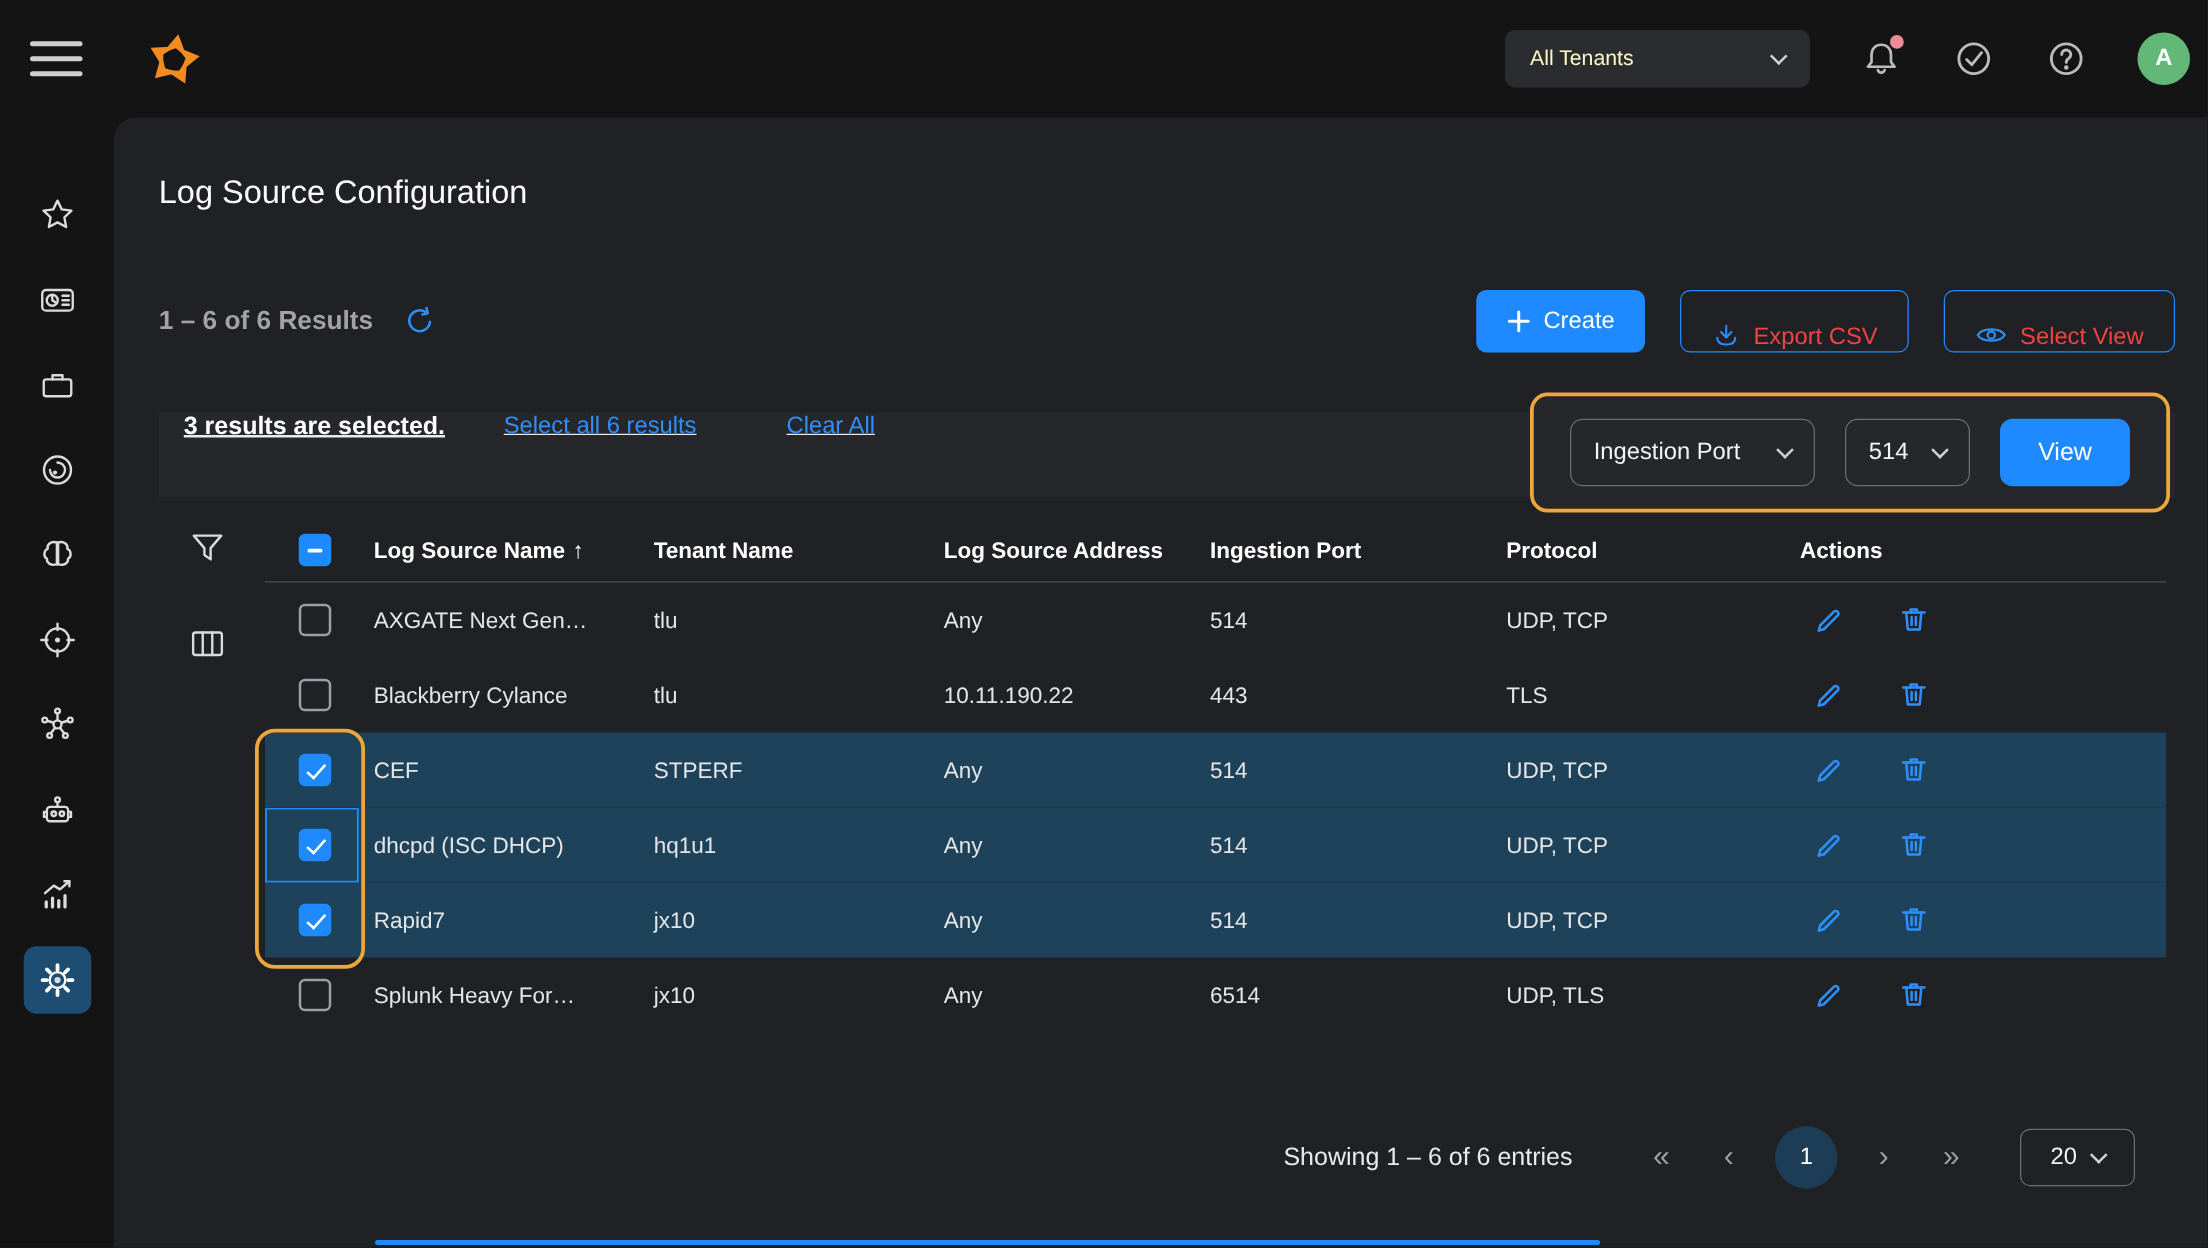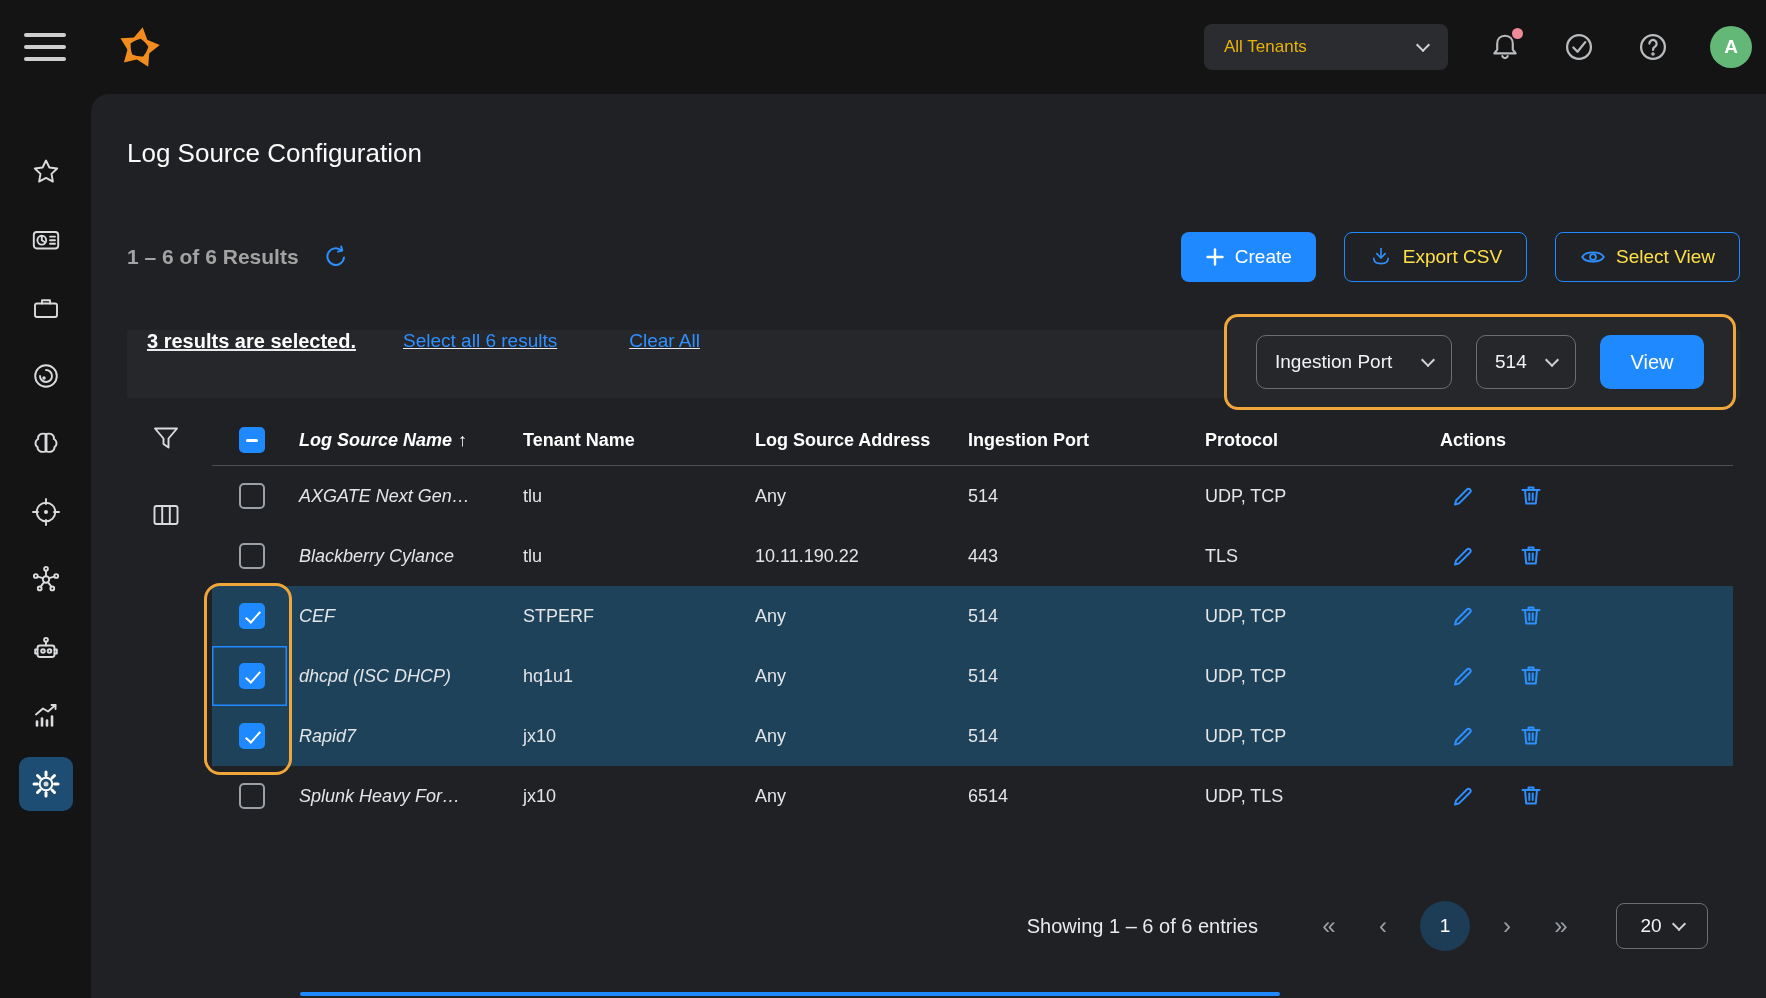--- a/index.html
+++ b/index.html
@@ -14,21 +14,21 @@
   .stroke{fill:none;stroke:#d9dbdd;stroke-width:1.9;stroke-linecap:round;stroke-linejoin:round;}
   .stroke-gray{fill:none;stroke:#b9bcbf;stroke-width:2;stroke-linecap:round;stroke-linejoin:round;}
   .stroke-blue{fill:none;stroke:#2e90ff;stroke-width:2;stroke-linecap:round;stroke-linejoin:round;}
 
   
   .topbar{position:absolute;top:0;left:0;right:0;height:94px;display:flex;align-items:center;z-index:5;}
   .hamburger{margin-left:24px;width:42px;cursor:pointer;}
   .hamburger span{display:block;width:42px;height:4px;border-radius:2px;background:#cfcfcf;margin:8px 0;}
   .logo{margin-left:46px;}
   .topbar-right{margin-left:auto;display:flex;align-items:center;gap:40px;margin-right:14px;}
-  .tenant-select{width:244px;height:46px;background:#2a2c2f;border-radius:8px;display:flex;align-items:center;justify-content:space-between;padding:0 20px;font-size:17px;color:#eab308;cursor:pointer;}
+  .tenant-select{width:244px;height:46px;background:#2a2c2f;border-radius:8px;display:flex;align-items:center;justify-content:space-between;padding:0 20px;font-size:17px;color:#fef9c3;cursor:pointer;}
   .chev{width:10px;height:10px;border-right:2.2px solid #cfd2d6;border-bottom:2.2px solid #cfd2d6;transform:rotate(45deg);margin-top:-5px;}
   .icon-btn{position:relative;width:34px;height:34px;display:flex;align-items:center;justify-content:center;cursor:pointer;}
   .notif-dot{position:absolute;top:-2px;right:-1px;width:11px;height:11px;border-radius:50%;background:var(--notification-dot);}
   .avatar{width:42px;height:42px;border-radius:50%;background:var(--avatar);display:flex;align-items:center;justify-content:center;color:#fff;font-size:19px;font-weight:700;cursor:pointer;}
 
   
   .sidebar{position:absolute;top:94px;left:0;width:91px;bottom:0;display:flex;flex-direction:column;align-items:center;padding-top:51px;}
   .nav-item{width:54px;height:54px;margin-bottom:14px;border-radius:10px;display:flex;align-items:center;justify-content:center;cursor:pointer;}
   .nav-item.active{background:var(--active-nav);}
   .nav-item.active .stroke{stroke:#ffffff;}
@@ -38,42 +38,42 @@
   .page-title{position:absolute;left:36px;top:44px;font-size:26px;font-weight:500;color:#fafafa;}
   .search-box{position:absolute;right:26px;top:37px;width:360px;height:50px;border:1px solid #5b5e63;border-radius:8px;display:flex;align-items:center;justify-content:space-between;padding:0 16px;cursor:text;}
   .search-box .ph{font-size:18px;color:#8d9197;}
 
   .results-row{position:absolute;left:36px;right:26px;top:138px;height:50px;display:flex;align-items:center;}
   .results-count{font-size:21px;font-weight:700;color:#a3a3a3;}
   .refresh-btn{margin-left:24px;cursor:pointer;}
   .btn-group{margin-left:auto;display:flex;gap:28px;padding-left:41px;}
   .btn{height:50px;border-radius:8px;font-size:19px;display:flex;align-items:center;justify-content:center;gap:10px;padding:0 24px;cursor:pointer;}
   .btn-primary{background:var(--accent);color:#fff;border:none;}
-  .btn-outline{background:transparent;border:1.5px solid var(--accent);color:#fde047;}
+  .btn-outline{background:transparent;border:1.5px solid var(--accent);color:#ef4444;align-items:flex-end;}
 
   .toolbar{position:absolute;left:36px;right:26px;top:236px;height:68px;background:var(--toolbar);display:flex;padding-left:20px;text-decoration:underline;}
   .sel-text{font-size:20px;font-weight:700;color:#fff;}
   .link{font-size:19px;font-weight:500;color:#2e90ff;cursor:pointer;}
   .link.l1{margin-left:47px;}
   .link.l2{margin-left:72px;}
 
   .bulk-box{position:absolute;top:220px;right:30px;width:512px;height:96px;border:3px solid var(--highlight);border-radius:14px;background:var(--toolbar);display:flex;align-items:center;justify-content:center;gap:24px;z-index:3;}
   .select{height:54px;border:1px solid #6a6d72;border-radius:10px;background:transparent;display:flex;align-items:center;gap:16px;padding:0 18px;font-size:19px;color:#f2f3f4;cursor:pointer;}
   .btn-apply{width:104px;height:54px;border-radius:10px;background:var(--accent);color:#fff;font-size:20px;display:flex;align-items:center;justify-content:center;border:none;cursor:pointer;}
 
   
   .gutter-icon{position:absolute;left:60px;cursor:pointer;}
   .gutter-icon.filter{top:330px;}
   .gutter-icon.cols{top:406px;}
   .table{position:absolute;left:121px;right:33px;top:321px;}
   .thead,.trow{display:grid;grid-template-columns:75px 236px 232px 213px 237px 235px 1fr;align-items:center;}
   .thead{height:51px;border-bottom:1px solid #4b4e52;font-size:18px;font-weight:700;color:#fff;}
   .trow{height:60px;font-size:18px;color:#e3e5e7;}
   .trow.selected{background:var(--selected-row);}
-  .cell-name{padding-left:12px;font-style:italic;}
+  .cell-name{padding-left:12px;}
   .cell-cb{height:100%;display:flex;align-items:center;}
   .trow.focused .cell-cb{box-shadow:inset 0 0 0 1.5px var(--accent);}
   .sort-arrow{font-weight:400;margin-left:6px;}
   .cb{width:26px;height:26px;margin-left:27px;border:2px solid #9aa0a6;border-radius:5px;position:relative;cursor:pointer;flex:none;}
   .cb.checked{background:var(--accent);border-color:var(--accent);}
   .cb.checked::after{content:"";position:absolute;left:7.5px;top:2.5px;width:6px;height:13px;border-right:2.6px solid #fff;border-bottom:2.6px solid #fff;transform:rotate(42deg);}
   .cb.indeterminate{background:var(--accent);border-color:var(--accent);}
   .cb.indeterminate::after{content:"";position:absolute;left:5px;top:9.5px;width:12px;height:3px;background:#fff;border-radius:1.5px;}
   .sel-outline{position:absolute;left:-8px;top:168px;width:88px;height:192px;border:3px solid var(--highlight);border-radius:16px;pointer-events:none;z-index:2;}
   .cell-actions{display:flex;align-items:center;gap:42px;padding-left:10px;}

